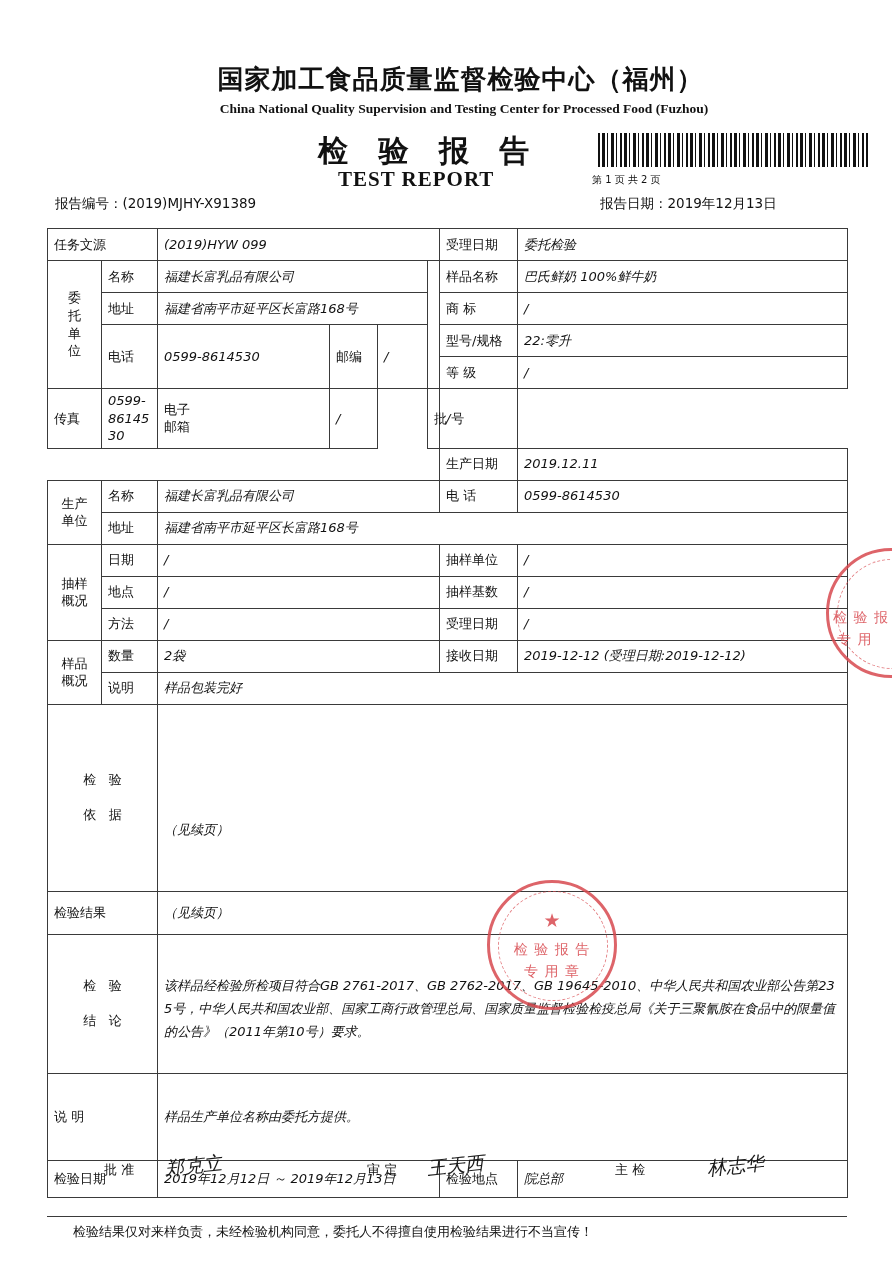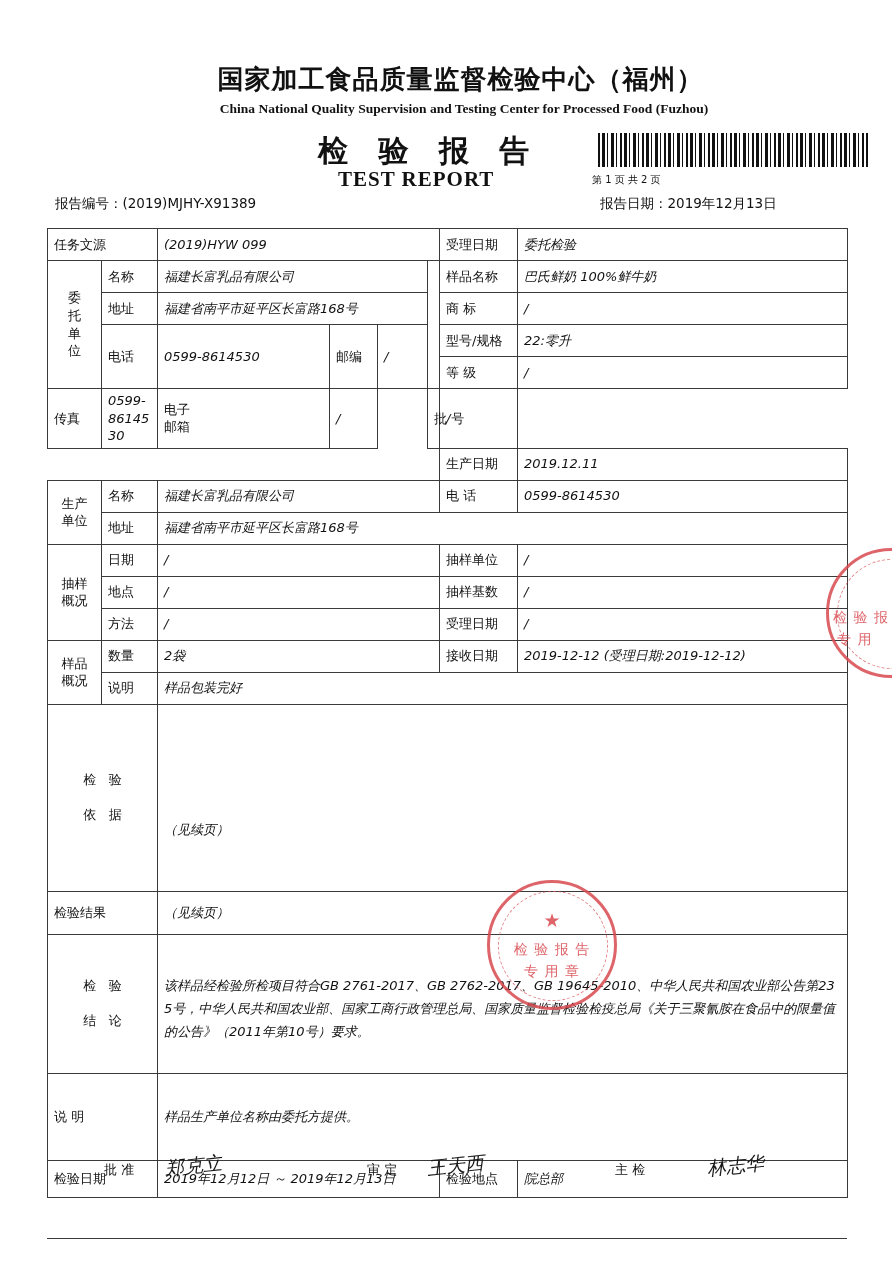--- a/index.html
+++ b/index.html
@@ -432,15 +432,16 @@
   </div>
 
   <div class="seal seal-edge">
     <div class="arc"></div>
     <div class="t1">检 验 报</div>
     <div class="t2">专 用</div>
   </div>
 
   <div class="notes">
     <div class="divider"></div>
+    <div class="n2">检验结果仅对来样负责，未经检验机构同意，委托人不得擅自使用检验结果进行不当宣传！</div>
   </div>
 
 </div>
 
 </body></html>

